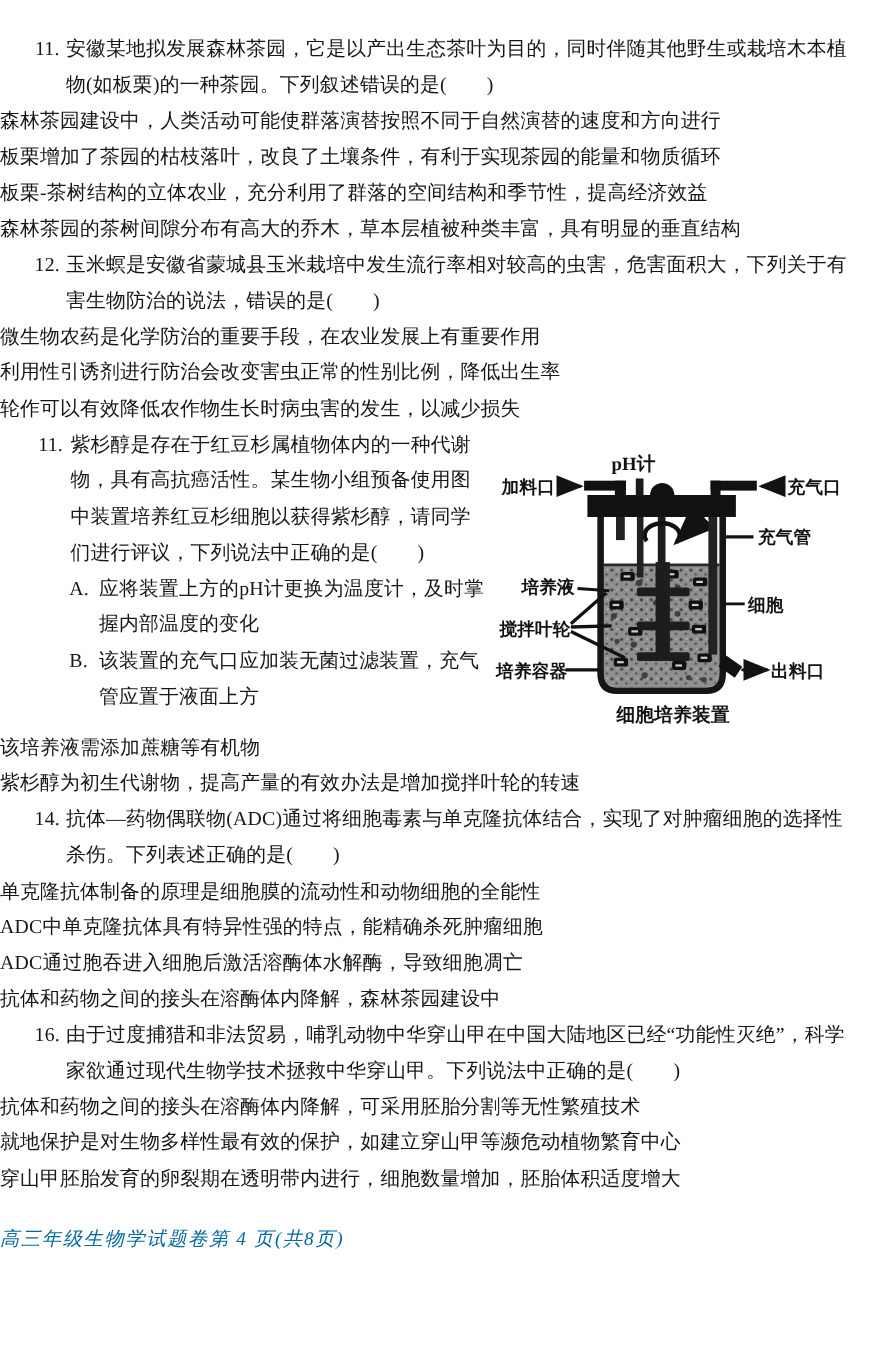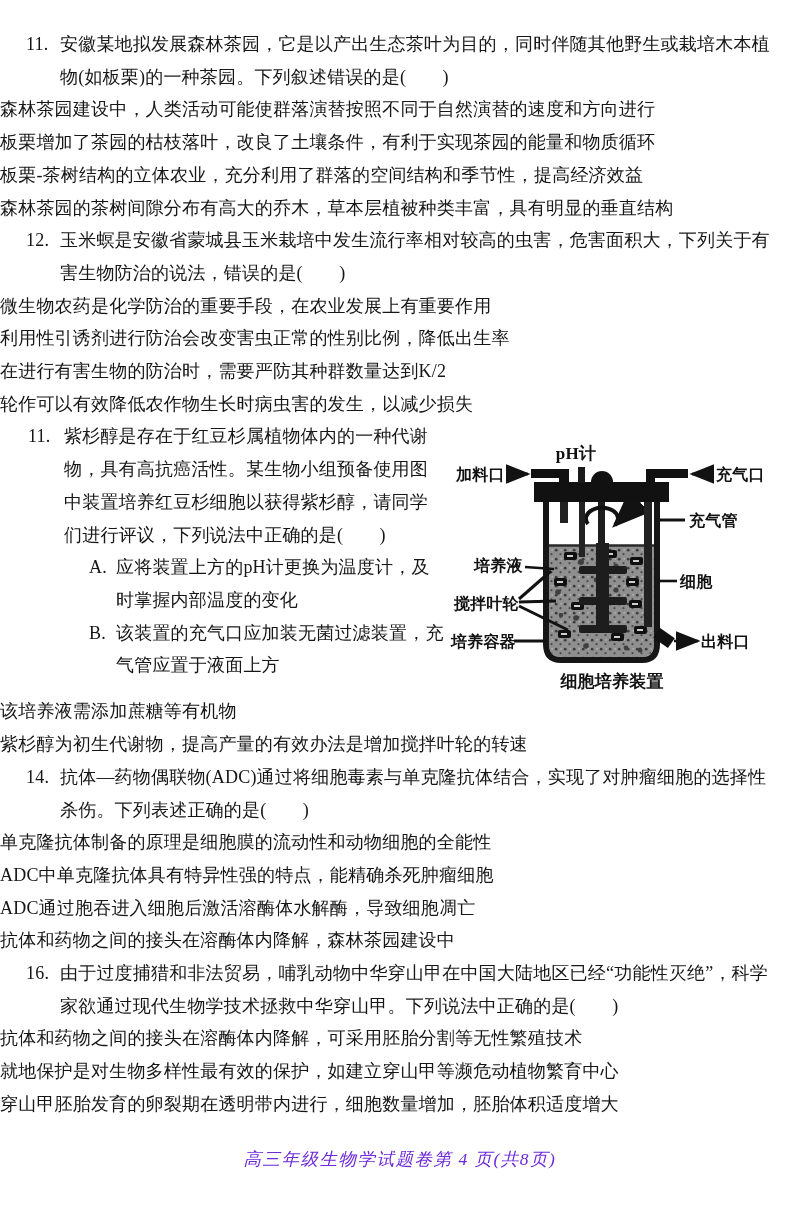--- a/index.html
+++ b/index.html
@@ -11,65 +11,64 @@
   .page {
     position: relative;
     width: 800px; height: 1224px;
     box-sizing: border-box;
     padding: 28px 28px 0 0;
     overflow: hidden;
     background: #fff;
   }
   .q { font-size: 18px; line-height: 32.7px; letter-spacing: 0.2px; }
   .stem { padding-left: 60px; }
-  .qnum { display: inline-block; width: 34px; margin-left: -34px; }
+  .qnum { display: inline-block; width: 34px; margin-left: -34px; text-align: center; }
   .opt { }
   .olabel { display: inline-block; width: 27px; margin-left: -27px; }
 
   .q13-row { display: flex; }
   .q13-left { width: 446px; flex: 0 0 446px; }
   .q13-left .stem { padding-left: 64px; }
   .q13-left .qnum { width: 36px; margin-left: -36px; }
-  .q13-left .opt { padding-left: 116px; }
+  .q13-left .opt { padding-left: 90px; }
   .q13-right { flex: 1; position: relative; margin-top: 18px; }
   .q13-right svg { display: block; margin-top: 2px; }
 
   svg text {
     font-family: "Liberation Serif", "DejaVu Serif", serif;
     fill: #121212;
     font-weight: 600;
   }
   .page-footer {
     margin-top: 26px;
     margin-right: -28px;
-    text-align: center;
+    text-align: left;
     font-size: 17.5px;
     font-style: italic;
     letter-spacing: 1.5px;
-    color: #6d28d9;
+    color: #0369a1;
   }
 </style>
 </head>
 <body>
 
 <div class="page">
 
   <section class="q">
     <div class="stem"><span class="qnum">11.</span><span>安徽某地拟发展森林茶园，它是以产出生态茶叶为目的，同时伴随其他野生或栽培木本植物(如板栗)的一种茶园。下列叙述错误的是(　　)</span></div>
     <div class="opt"><span class="olabel">A.</span><span>森林茶园建设中，人类活动可能使群落演替按照不同于自然演替的速度和方向进行</span></div>
     <div class="opt"><span class="olabel">B.</span><span>板栗增加了茶园的枯枝落叶，改良了土壤条件，有利于实现茶园的能量和物质循环</span></div>
     <div class="opt"><span class="olabel">C.</span><span>板栗-茶树结构的立体农业，充分利用了群落的空间结构和季节性，提高经济效益</span></div>
     <div class="opt"><span class="olabel">D.</span><span>森林茶园的茶树间隙分布有高大的乔木，草本层植被种类丰富，具有明显的垂直结构</span></div>
   </section>
 
   <section class="q">
     <div class="stem"><span class="qnum">12.</span><span>玉米螟是安徽省蒙城县玉米栽培中发生流行率相对较高的虫害，危害面积大，下列关于有害生物防治的说法，错误的是(　　)</span></div>
     <div class="opt"><span class="olabel">A.</span><span>微生物农药是化学防治的重要手段，在农业发展上有重要作用</span></div>
     <div class="opt"><span class="olabel">B.</span><span>利用性引诱剂进行防治会改变害虫正常的性别比例，降低出生率</span></div>
-    <div class="opt"><span class="olabel">C.</span><span>在进行有害生物的防治时，需要严防其种群数量达到K/2</span></div>
     <div class="opt"><span class="olabel">D.</span><span>轮作可以有效降低农作物生长时病虫害的发生，以减少损失</span></div>
   </section>
 
   <section class="q">
     <div class="q13-row">
       <div class="q13-left">
         <div class="stem"><span class="qnum">11.</span><span>紫杉醇是存在于红豆杉属植物体内的一种代谢物，具有高抗癌活性。某生物小组预备使用图中装置培养红豆杉细胞以获得紫杉醇，请同学们进行评议，下列说法中正确的是(　　)</span></div>
         <div class="opt"><span class="olabel">A.</span><span>应将装置上方的pH计更换为温度计，及时掌握内部温度的变化</span></div>
         <div class="opt"><span class="olabel">B.</span><span>该装置的充气口应加装无菌过滤装置，充气管应置于液面上方</span></div>
       </div>

